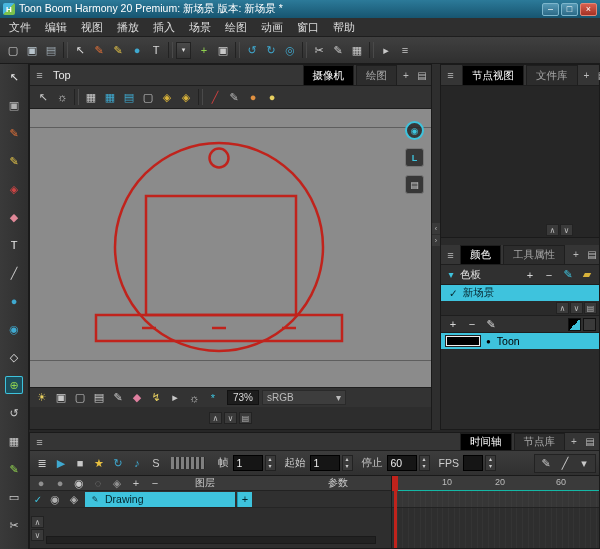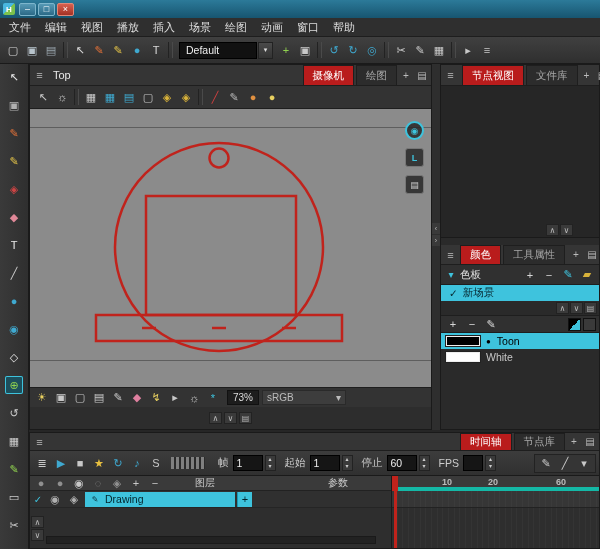--- a/index.html
+++ b/index.html
@@ -41,21 +41,21 @@
  display:flex;flex-direction:column;align-items:center;padding-top:4px;gap:10px;}
 
 
 .panel-tabs-row{height:21px;background:#353535;border-bottom:1px solid #1e1e1e;
  display:flex;align-items:center;padding:0 2px;gap:2px;}
 .panel-menu{width:15px;height:15px;display:flex;align-items:center;justify-content:center;color:#bbb;flex:none;}
 .view-label{color:#e8e8e8;padding:0 4px;}
 .tabs-spacer{flex:1;}
 .tab{height:100%;padding:0 9px;display:flex;align-items:center;background:#2c2c2c;
  border:1px solid #1e1e1e;border-bottom:none;color:#a8a8a8;font-size:10.5px;flex:none;}
-.tab.active{background:#b91c1c;color:#fff;}
+.tab.active{background:#000000;color:#fff;}
 .mini-btn{width:14px;height:14px;display:flex;align-items:center;justify-content:center;color:#bbb;font-size:10px;flex:none;}
 .arrow-btn{width:13px;height:12px;background:#3a3a3a;border:1px solid #222;color:#bbb;font-size:8px;
  display:flex;align-items:center;justify-content:center;flex:none;}
 
 
 .camera-panel{position:absolute;left:29px;top:64px;width:403px;height:366px;background:#2a2a2a;border:1px solid #1a1a1a;}
 .cam-toolbar{height:23px;background:#333;border-bottom:1px solid #1e1e1e;display:flex;align-items:center;padding:0 4px;gap:1px;}
 .canvas{position:absolute;left:0;top:44px;width:401px;height:278px;background:#8b8b8b;overflow:hidden;}
 .guide{position:absolute;left:0;width:401px;height:1px;background:#5e5e5e;}
 .overlay-col{position:absolute;right:7px;top:12px;display:flex;flex-direction:column;gap:8px;align-items:center;}
@@ -123,36 +123,37 @@
 .layer-check{color:var(--accent,#3ec3dd);font-size:10px;width:12px;text-align:center;flex:none;}
 .layer-bar{width:150px;height:15px;background:var(--accent,#3ec3dd);color:#03242c;
  display:flex;align-items:center;gap:4px;padding:0 4px;font-size:10.5px;flex:none;}
 .layer-bar .icon-sm{color:#0b3a46;}
 .layer-add{width:15px;height:15px;background:var(--accent,#3ec3dd);color:#03242c;border-left:1px solid #1899b4;
  display:flex;align-items:center;justify-content:center;font-size:11px;flex:none;}
 .bl-arrows{position:absolute;left:1px;top:40px;display:flex;flex-direction:column;gap:1px;}
 .tl-scroll{position:absolute;left:16px;bottom:4px;width:330px;height:8px;background:#222;border:1px solid #1a1a1a;}
 .tl-scroll-handle{width:70px;height:6px;background:#4a4a4a;}
 .tl-right{position:absolute;left:361px;top:0;width:208px;height:72px;background:#2a2a2a;border-left:1px solid #1a1a1a;}
-.ruler{position:absolute;left:0;top:0;width:207px;height:15px;background:#3a3a3a;border-bottom:4px solid #14b8a6;font-weight:bold;}
+.ruler{position:absolute;left:0;top:0;width:207px;height:15px;background:#3a3a3a;border-bottom:1px solid #14b8a6;}
 .ruler-num{position:absolute;top:1px;font-size:9px;color:#bbb;}
 .ruler-marker{position:absolute;left:0;top:0;width:6px;height:15px;background:var(--red,#c0231c);}
 .track{position:absolute;left:0;top:15px;width:207px;height:57px;
  background-image:repeating-linear-gradient(90deg,#2e2e2e 0 4.7px,#343434 4.7px 5.7px),
  repeating-linear-gradient(90deg,transparent 0 56px,#454545 56px 57px);}
 .track-row{position:absolute;left:0;top:15px;width:207px;height:17px;background:rgba(80,80,80,.25);border-bottom:1px solid #222;}
 .playhead{position:absolute;left:2px;top:0;width:3px;height:72px;background:var(--red,#c0231c);}
 </style>
 </head>
 <body>
 
 <div id="app">
 
   <div class="titlebar">
     <span class="app-icon">H</span>
+    <span class="title-text">Toon Boom Harmony 20 Premium: 新场景 版本: 新场景 *</span>
     <span class="win-btns">
       <span class="win-btn">–</span>
       <span class="win-btn">□</span>
       <span class="win-btn close">×</span>
     </span>
   </div>
 
   <div class="menubar">
       <span class="menu-item">文件</span>
       <span class="menu-item">编辑</span>
@@ -172,21 +173,20 @@
         <span class="icon" style="color: rgb(184, 196, 204);">▣</span>
         <span class="icon" style="color: rgb(154, 166, 174);">▤</span>
         <span class="tsep"></span>
         <span class="icon" style="color: rgb(216, 216, 216);">↖</span>
         <span class="icon" style="color: rgb(224, 112, 56);">✎</span>
         <span class="icon" style="color: rgb(224, 192, 72);">✎</span>
         <span class="icon" style="color: rgb(63, 169, 208);">●</span>
         <span class="icon" style="color: rgb(216, 216, 216);">T</span>
         <span class="tsep"></span>
       </span>
-    <span class="dropdown">Default</span>
     <span class="dropdown-arrow">▾</span>
     <span class="row">
         <span class="icon" style="color: rgb(143, 209, 79);">+</span>
         <span class="icon" style="color: rgb(200, 200, 200);">▣</span>
         <span class="tsep"></span>
         <span class="icon" style="color: rgb(63, 169, 208);">↺</span>
         <span class="icon" style="color: rgb(63, 169, 208);">↻</span>
         <span class="icon" style="color: rgb(63, 169, 208);">◎</span>
         <span class="tsep"></span>
         <span class="icon" style="color: rgb(200, 200, 200);">✂</span>
@@ -349,24 +349,20 @@
             <span class="icon" style="color: rgb(216, 216, 216);">✎</span>
           </span>
         <span class="tabs-spacer"></span>
         <span class="chip grad"></span>
         <span class="chip solid"></span>
       </div>
       <div class="swatch-row selected">
         <span class="swatch-chip" style="background:#000"></span>
         <span class="swatch-dot">●</span>
         <span class="swatch-label">Toon</span>
-      </div>
-      <div class="swatch-row">
-        <span class="swatch-chip" style="background:#fff"></span>
-        <span class="swatch-label">White</span>
       </div>
     </div>
   </div>
 
   <div class="bottom-panel">
     <div class="panel-tabs-row bp-tabs">
       <span class="panel-menu">≡</span>
       <span class="tabs-spacer"></span>
       <span class="tab active">时间轴</span>
       <span class="tab">节点库</span>
@@ -449,21 +445,21 @@
         </span>
         <span class="tl-scroll">
           <span class="tl-scroll-handle"></span>
         </span>
       </div>
 
       <div class="tl-right">
         <div class="ruler">
           <span class="ruler-marker"></span>
           <span class="ruler-num" style="left:50px">10</span>
-          <span class="ruler-num" style="left:96px">20</span>
+          <span class="ruler-num" style="left:103px">20</span>
           <span class="ruler-num" style="left:164px">60</span>
         </div>
         <div class="track"></div>
         <div class="track-row"></div>
         <div class="playhead"></div>
       </div>
     </div>
   </div>
 
 </div>

